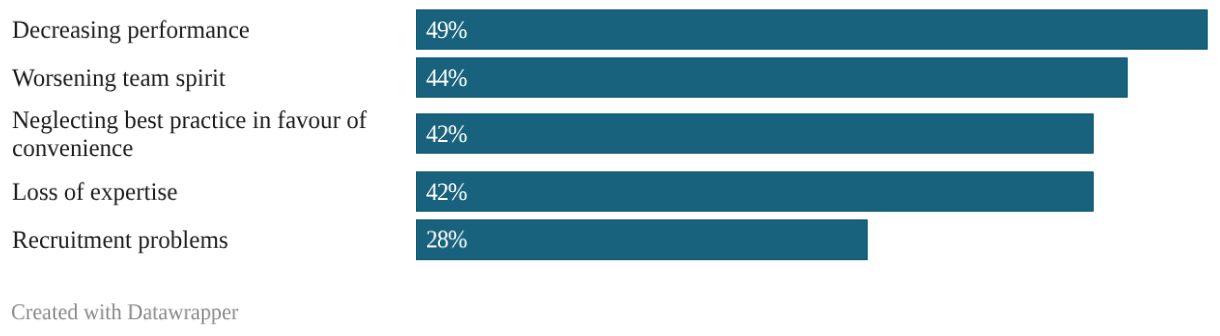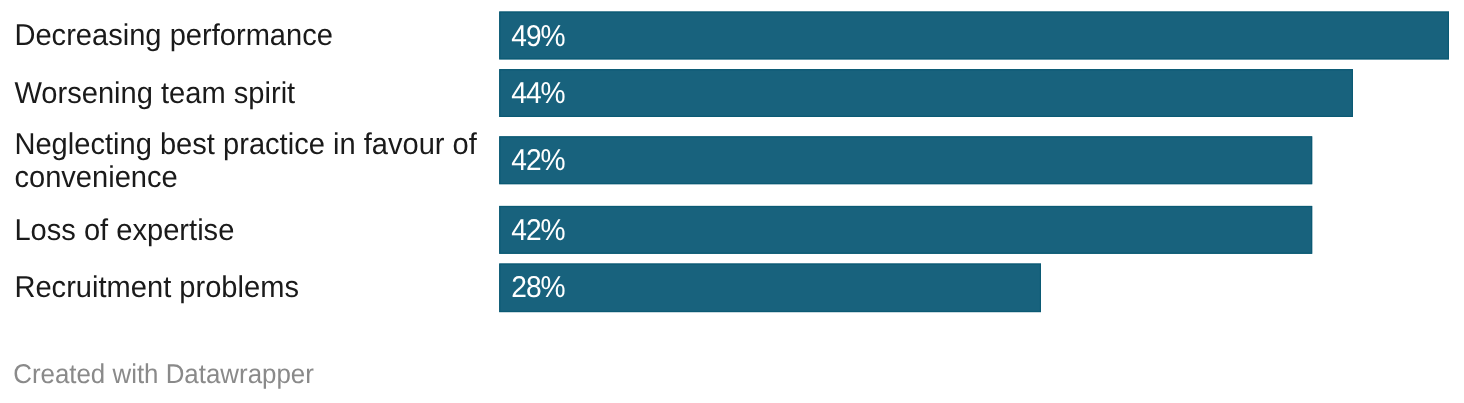--- a/index.html
+++ b/index.html
@@ -1,18 +1,18 @@
 <!DOCTYPE html>
 <html><head>
 <meta charset="utf-8">
 <style>
   html,body{margin:0;padding:0;background:#ffffff;}
   body{width:1220px;height:336px;-webkit-font-smoothing:antialiased;text-rendering:geometricPrecision;}
   .chart{position:relative;width:1211px;height:336px;background:#ffffff;overflow:hidden;
-         font-family:Liberation Sans, sans-serif;}
+         font-family:Liberation Serif, serif;}
   .bar-row{position:absolute;left:0;top:0;width:1220px;height:0;}
   .cat-label{position:absolute;font-size:25.1px;line-height:27.8px;color:#1a1a1a;white-space:pre-line;transform-origin:0 0;will-change:transform;}
   .bars-svg{position:absolute;left:0;top:0;}
   .bar-value{position:absolute;font-size:25.1px;line-height:29px;color:#ffffff;letter-spacing:-0.85px;white-space:nowrap;transform-origin:0 0;will-change:transform;}
   .credit{position:absolute;font-size:22.6px;line-height:27px;color:#8a8a8a;white-space:nowrap;transform:translate3d(0,0.25px,0) scaleX(0.9545);will-change:transform;transform-origin:0 0;}
 </style>
 </head>
 <body>
 
 <div class="chart">

